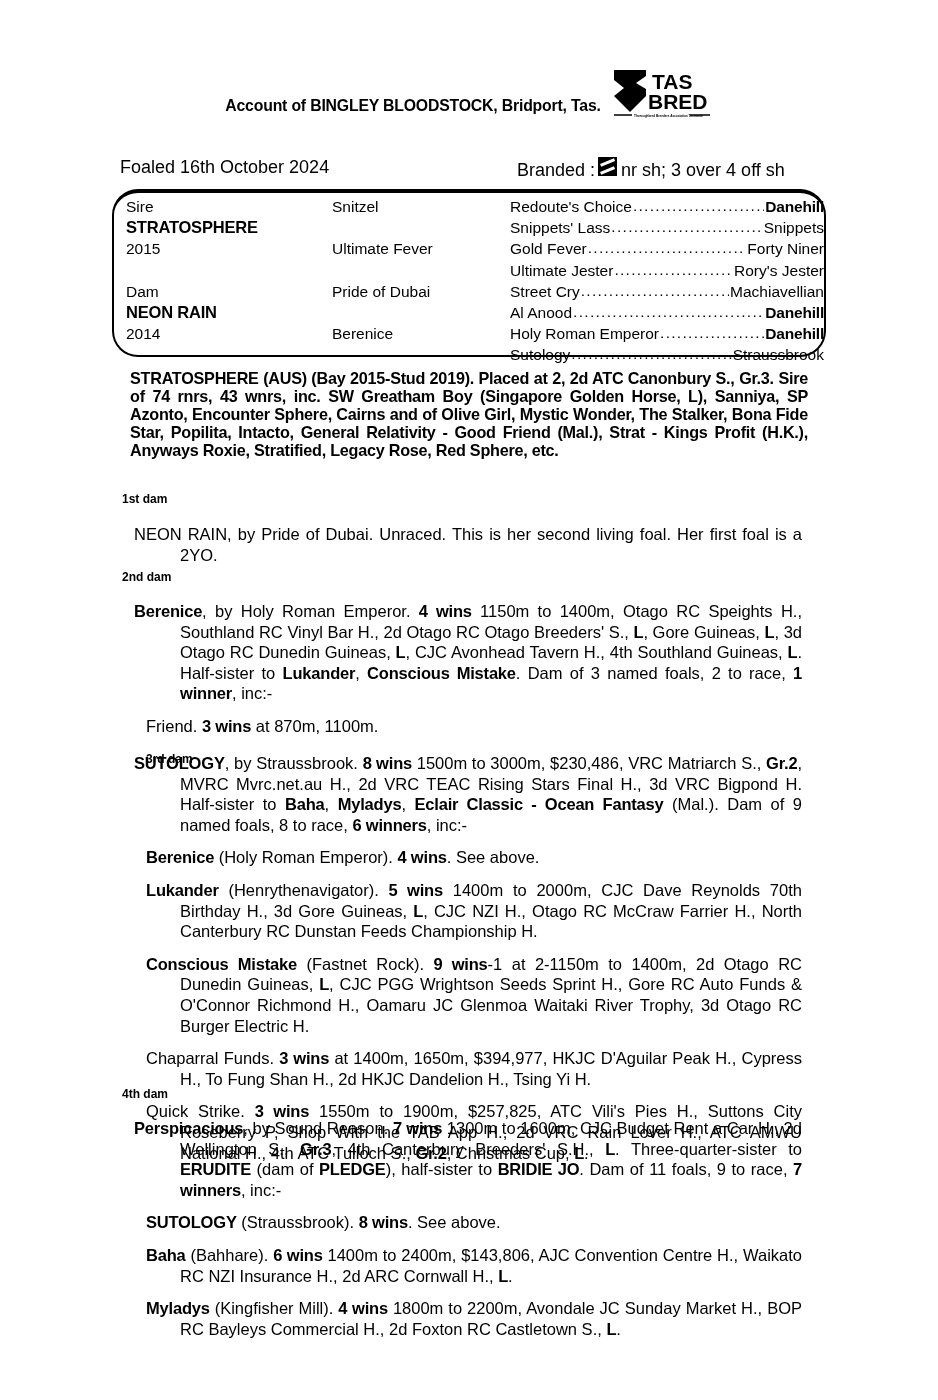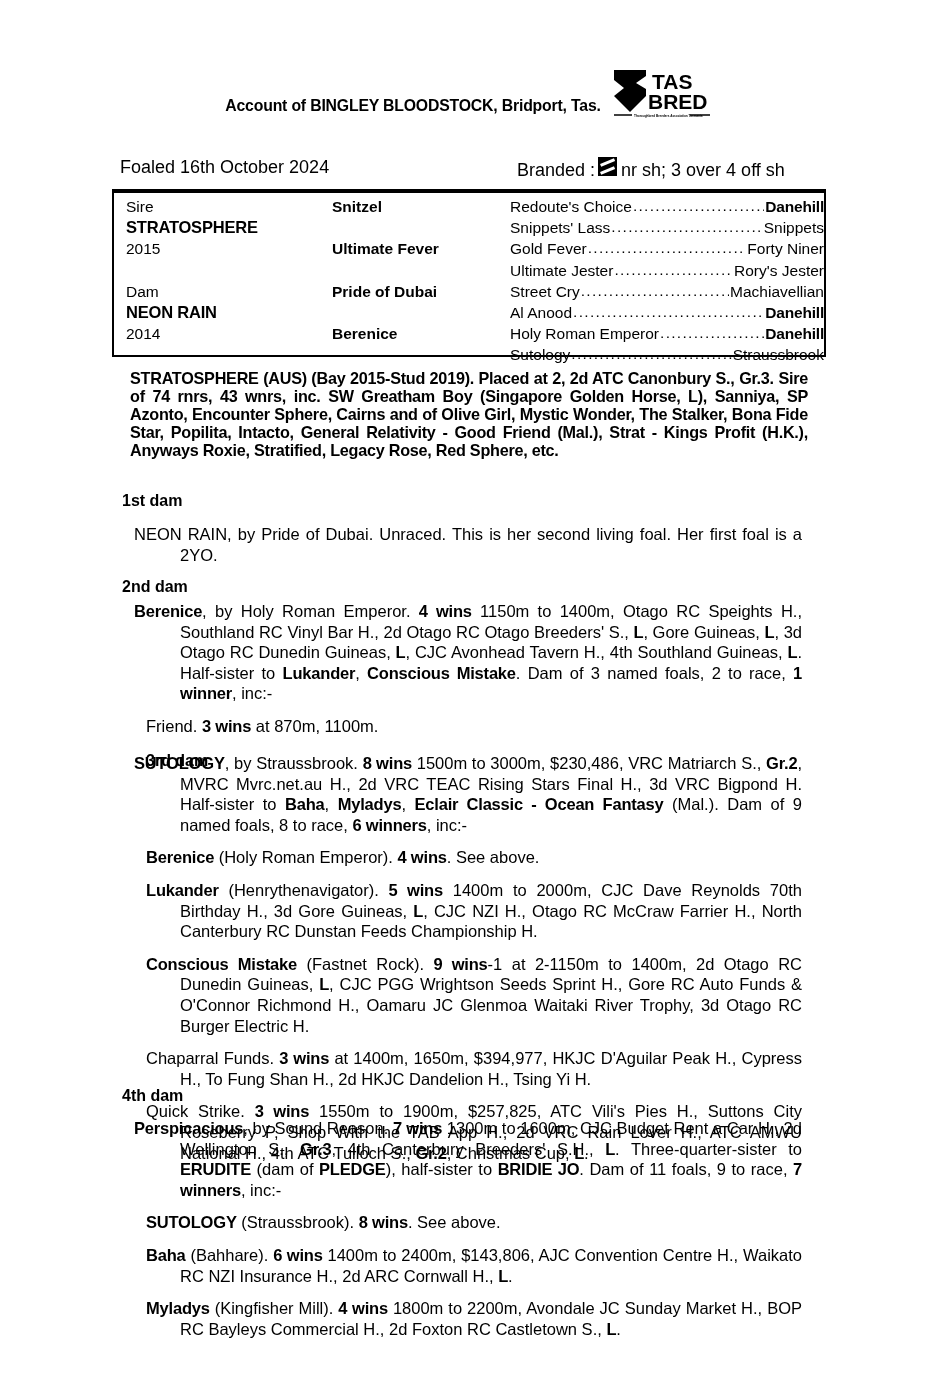--- a/index.html
+++ b/index.html
@@ -126,29 +126,30 @@
     position: absolute;
     left: 112px;
     top: 189px;
     width: 714px;
     height: 168px;
     border-top: 4px solid #000;
     border-left: 2px solid #000;
     border-right: 2px solid #000;
     border-bottom: 2px solid #000;
     box-sizing: border-box;
+    border-radius: 26px;
   }
   .ped-col {
     position: absolute;
     top: 3px;
     font-size: 15.5px;
     line-height: 21.2px;
   }
   .col-a { left: 12px; width: 200px; }
-  .col-b { left: 218px; width: 170px; font-weight: bold; }
+  .col-b { left: 218px; width: 170px; }
   .col-c { left: 396px; right: 0; }
 
   .ped-name-bold {
     font-weight: bold;
     font-size: 16.5px;
     letter-spacing: -0.2px;
   }
   .ped-blank { visibility: hidden; }
 
   .leader-row {
@@ -181,21 +182,21 @@
     line-height: 18px;
     font-weight: bold;
     text-align: justify;
     letter-spacing: -0.25px;
   }
 
   
   .dam-head {
     position: absolute;
     left: 122px;
-    font-size: 16px;
+    font-size: 12px;
     font-weight: bold;
   }
   .dam-body {
     position: absolute;
     left: 122px;
     width: 692px;
     font-size: 16.5px;
     line-height: 20.6px;
     text-align: justify;
   }
@@ -209,21 +210,21 @@
     text-indent: -34px;
   }
   .entry.plain {
     padding-left: 46px;
     text-indent: -34px;
   }
   b { font-weight: bold; letter-spacing: -0.2px; }
 
   .b1 { top: 492px; }
   .p1 { top: 512px; }
-  .b2 { top: 570px; margin-top: 8px; }
+  .b2 { top: 570px; }
   .p2 { top: 589px; }
   .b3 { top: 752px; margin-left: 24px; }
   .p3 { top: 741px; }
   .b4 { top: 1087px; }
   .p4 { top: 1106px; }
 </style>
 </head>
 <body>
 
 <div class="page">

